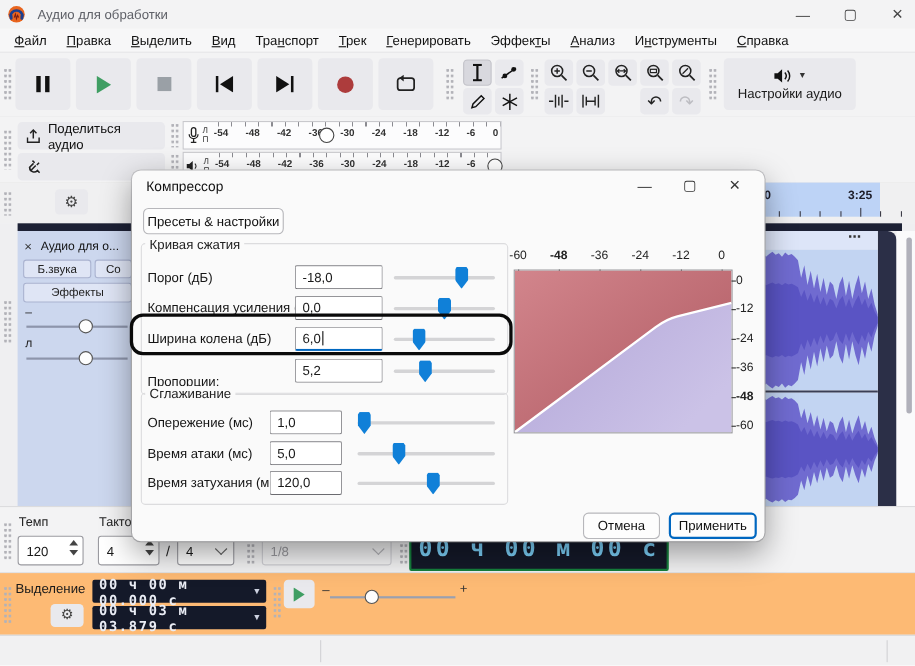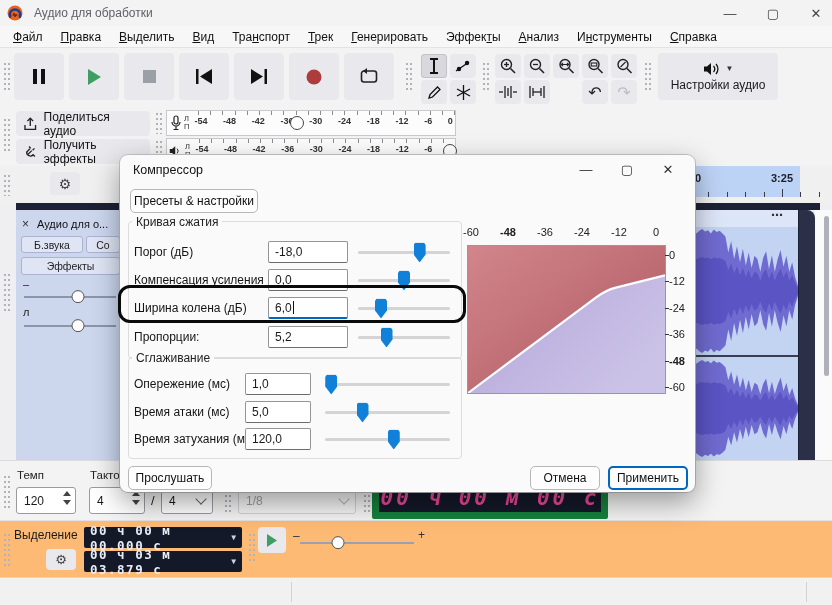--- a/index.html
+++ b/index.html
@@ -46,21 +46,21 @@
   .brow1{position:absolute;left:0;top:460px;width:832px;height:60px;background:#f3f3f4;border-top:1px solid #dcdcde;}
   .brow2{position:absolute;left:0;top:520px;width:832px;height:57px;background:#fdba74;border-top:1px solid #e2e2e4;}
   .small-label{position:absolute;font-size:11.5px;color:#222;}
   .spin{position:absolute;background:#fff;border:1px solid #9a9aa0;border-radius:3px;box-sizing:border-box;display:flex;align-items:center;padding-left:7px;font-size:12px;}
   .spin-arrows{position:absolute;right:4px;top:3px;display:flex;flex-direction:column;gap:4px;}
   .tri-up{width:0;height:0;border-left:4px solid transparent;border-right:4px solid transparent;border-bottom:5px solid #444;}
   .tri-down{width:0;height:0;border-left:4px solid transparent;border-right:4px solid transparent;border-top:5px solid #444;}
   .combo{position:absolute;background:#fff;border:1px solid #9a9aa0;border-radius:3px;box-sizing:border-box;display:flex;align-items:center;padding:0 7px;font-size:12px;justify-content:space-between;}
   .combo.disabled{background:#f4f4f5;color:#9b9ba0;border-color:#cfcfd4;}
   .chev{width:7px;height:7px;border-right:1.5px solid #666;border-bottom:1.5px solid #666;transform:rotate(45deg);margin-top:-3px;}
-  .timebox{position:absolute;background:#141929;border:7px solid #15803d;border-radius:2px;color:#ec4899;display:flex;align-items:center;justify-content:center;box-sizing:border-box;font-style:italic;}
+  .timebox{position:absolute;background:#141929;border:2px solid #15803d;border-radius:2px;color:#7dd3fc;display:flex;align-items:center;justify-content:center;box-sizing:border-box;}
   .timefield{position:absolute;background:#141929;border-radius:2px;color:#e9ecf4;display:flex;align-items:center;box-sizing:border-box;font-size:12.5px;font-weight:bold;letter-spacing:1.5px;padding:0 6px;justify-content:space-between;font-family:"DejaVu Sans Mono",monospace;}
   .timefield .arr{font-size:8px;letter-spacing:0;color:#cdd2e0;}
   .statusbar{position:absolute;left:0;top:577px;width:832px;height:28px;background:#f1f1f2;border-top:1px solid #d6d6d8;font-size:12px;color:#222;}
   .vsep{position:absolute;top:582px;width:1px;height:20px;background:#d2d2d5;}
   
   .dialog{position:absolute;left:120px;top:155px;width:575px;height:337px;background:#fafafa;border-radius:8px;
           box-shadow:0 10px 28px rgba(0,0,0,.38),0 0 0 1px #c9c9cc;z-index:10;}
   .dlg-title{position:absolute;left:13px;top:8px;font-size:12.5px;color:#111;}
   .dlg-winbtn{position:absolute;top:0;width:40px;height:28px;display:flex;align-items:center;justify-content:center;font-size:13px;color:#333;}
   .dlg-btn{position:absolute;background:#fdfdfd;border:1px solid #b7b7bb;border-radius:5px;font-size:12px;display:flex;align-items:center;justify-content:center;box-sizing:border-box;color:#111;}
@@ -271,21 +271,20 @@
         <polyline points="3.5,4 6.5,1 9.5,4" fill="none" stroke="#222" stroke-width="1.4"></polyline>
         </svg>
       <span>Поделиться аудио</span>
     </div>
     <div class="lbtn" style="left:16px;top:33px;width:134px;height:25px">
       <svg width="14" height="14" viewBox="0 0 14 14">
         <path d="M3 7 a4 4 0 0 0 7 3 l2 2" fill="none" stroke="#222" stroke-width="1.4"></path>
         <path d="M2.5 7.5 L6.5 3.5 M4.5 9.5 L8.5 5.5" stroke="#222" stroke-width="1.4"></path>
         <path d="M5.5 1 l2 2 M9.5 5 l2 -2" stroke="#222" stroke-width="1.4"></path>
         </svg>
-      <span>Получить эффекты</span>
     </div>
     <div class="grip" style="left:155px;top:6px;height:22px"></div>
 
     <div class="meter" style="left:166px;top:4px;width:290px;height:26px">
       <svg width="12" height="16" viewBox="0 0 12 16" style="margin-left:3px">
         <rect x="4" y="1" width="4" height="8" rx="2" fill="none" stroke="#222" stroke-width="1.2"></rect>
         <path d="M2 7 a4 4 0 0 0 8 0 M6 11.5 v3 M3.5 14.5 h5" fill="none" stroke="#222" stroke-width="1.2"></path>
         </svg>
       <div class="mch">
           <span>Л</span>
@@ -475,21 +474,21 @@
         <div class="dtrack" style="left:238px;top:96px;width:92px"></div>
         <div class="dthumb" style="left:299.64px;top:96px"></div>
         <div class="dlg-label" style="left:14px;top:118px">Компенсация усиления (дБ)</div>
         <div class="dlg-input" style="left:148px;top:114px;width:80px;height:22px">0,0</div>
         <div class="dtrack" style="left:238px;top:124px;width:92px"></div>
         <div class="dthumb" style="left:284px;top:124px"></div>
         <div class="dlg-label" style="left:14px;top:146px">Ширина колена (дБ)</div>
         <div class="dlg-input focused" style="left:148px;top:142px;width:80px;height:22px">6,0<span class="caret"></span></div>
         <div class="dtrack" style="left:238px;top:152px;width:92px"></div>
         <div class="dthumb" style="left:261px;top:152px"></div>
-        <div class="dlg-label" style="left:14px;top:175px">Пропорции:</div>
+        <div class="dlg-label" style="left:14px;top:185px">Пропорции:</div>
         <div class="dlg-input" style="left:148px;top:171px;width:80px;height:22px">5,2</div>
         <div class="dtrack" style="left:238px;top:181px;width:92px"></div>
         <div class="dthumb" style="left:266.52px;top:181px"></div>
       </div>
 
     <div class="fieldset" style="left:8px;top:202px;width:332px;height:100px"></div>
     <span class="legend" style="left:12px;top:196px">Сглаживание</span>
     <div id="dlg-group-1">
         <div class="dlg-label" style="left:14px;top:222px">Опережение (мс)</div>
         <div class="dlg-input" style="left:125px;top:218px;width:66px;height:22px">1,0</div>
@@ -546,17 +545,16 @@
         <div class="gnum-r" style="left:549px;top:146.8px;">-24</div>
         <div class="abs" style="left:545px;top:152.8px;width:4px;height:1px;background:#333"></div>
         <div class="gnum-r" style="left:549px;top:173.2px;">-36</div>
         <div class="abs" style="left:545px;top:179.2px;width:4px;height:1px;background:#333"></div>
         <div class="gnum-r" style="left:549px;top:199.6px;font-weight:bold;">-48</div>
         <div class="abs" style="left:545px;top:205.6px;width:4px;height:1px;background:#333"></div>
         <div class="gnum-r" style="left:549px;top:226px;">-60</div>
         <div class="abs" style="left:545px;top:232px;width:4px;height:1px;background:#333"></div>
       </div>
 
-    <div class="dlg-btn" style="left:8px;top:311px;width:84px;height:24px">Прослушать</div>
     <div class="dlg-btn" style="left:410px;top:311px;width:70px;height:24px">Отмена</div>
     <div class="dlg-btn" style="left:488px;top:311px;width:80px;height:24px;border:2px solid #0067c0">Применить</div>
   </div>
 </div>
 
 </body></html>

